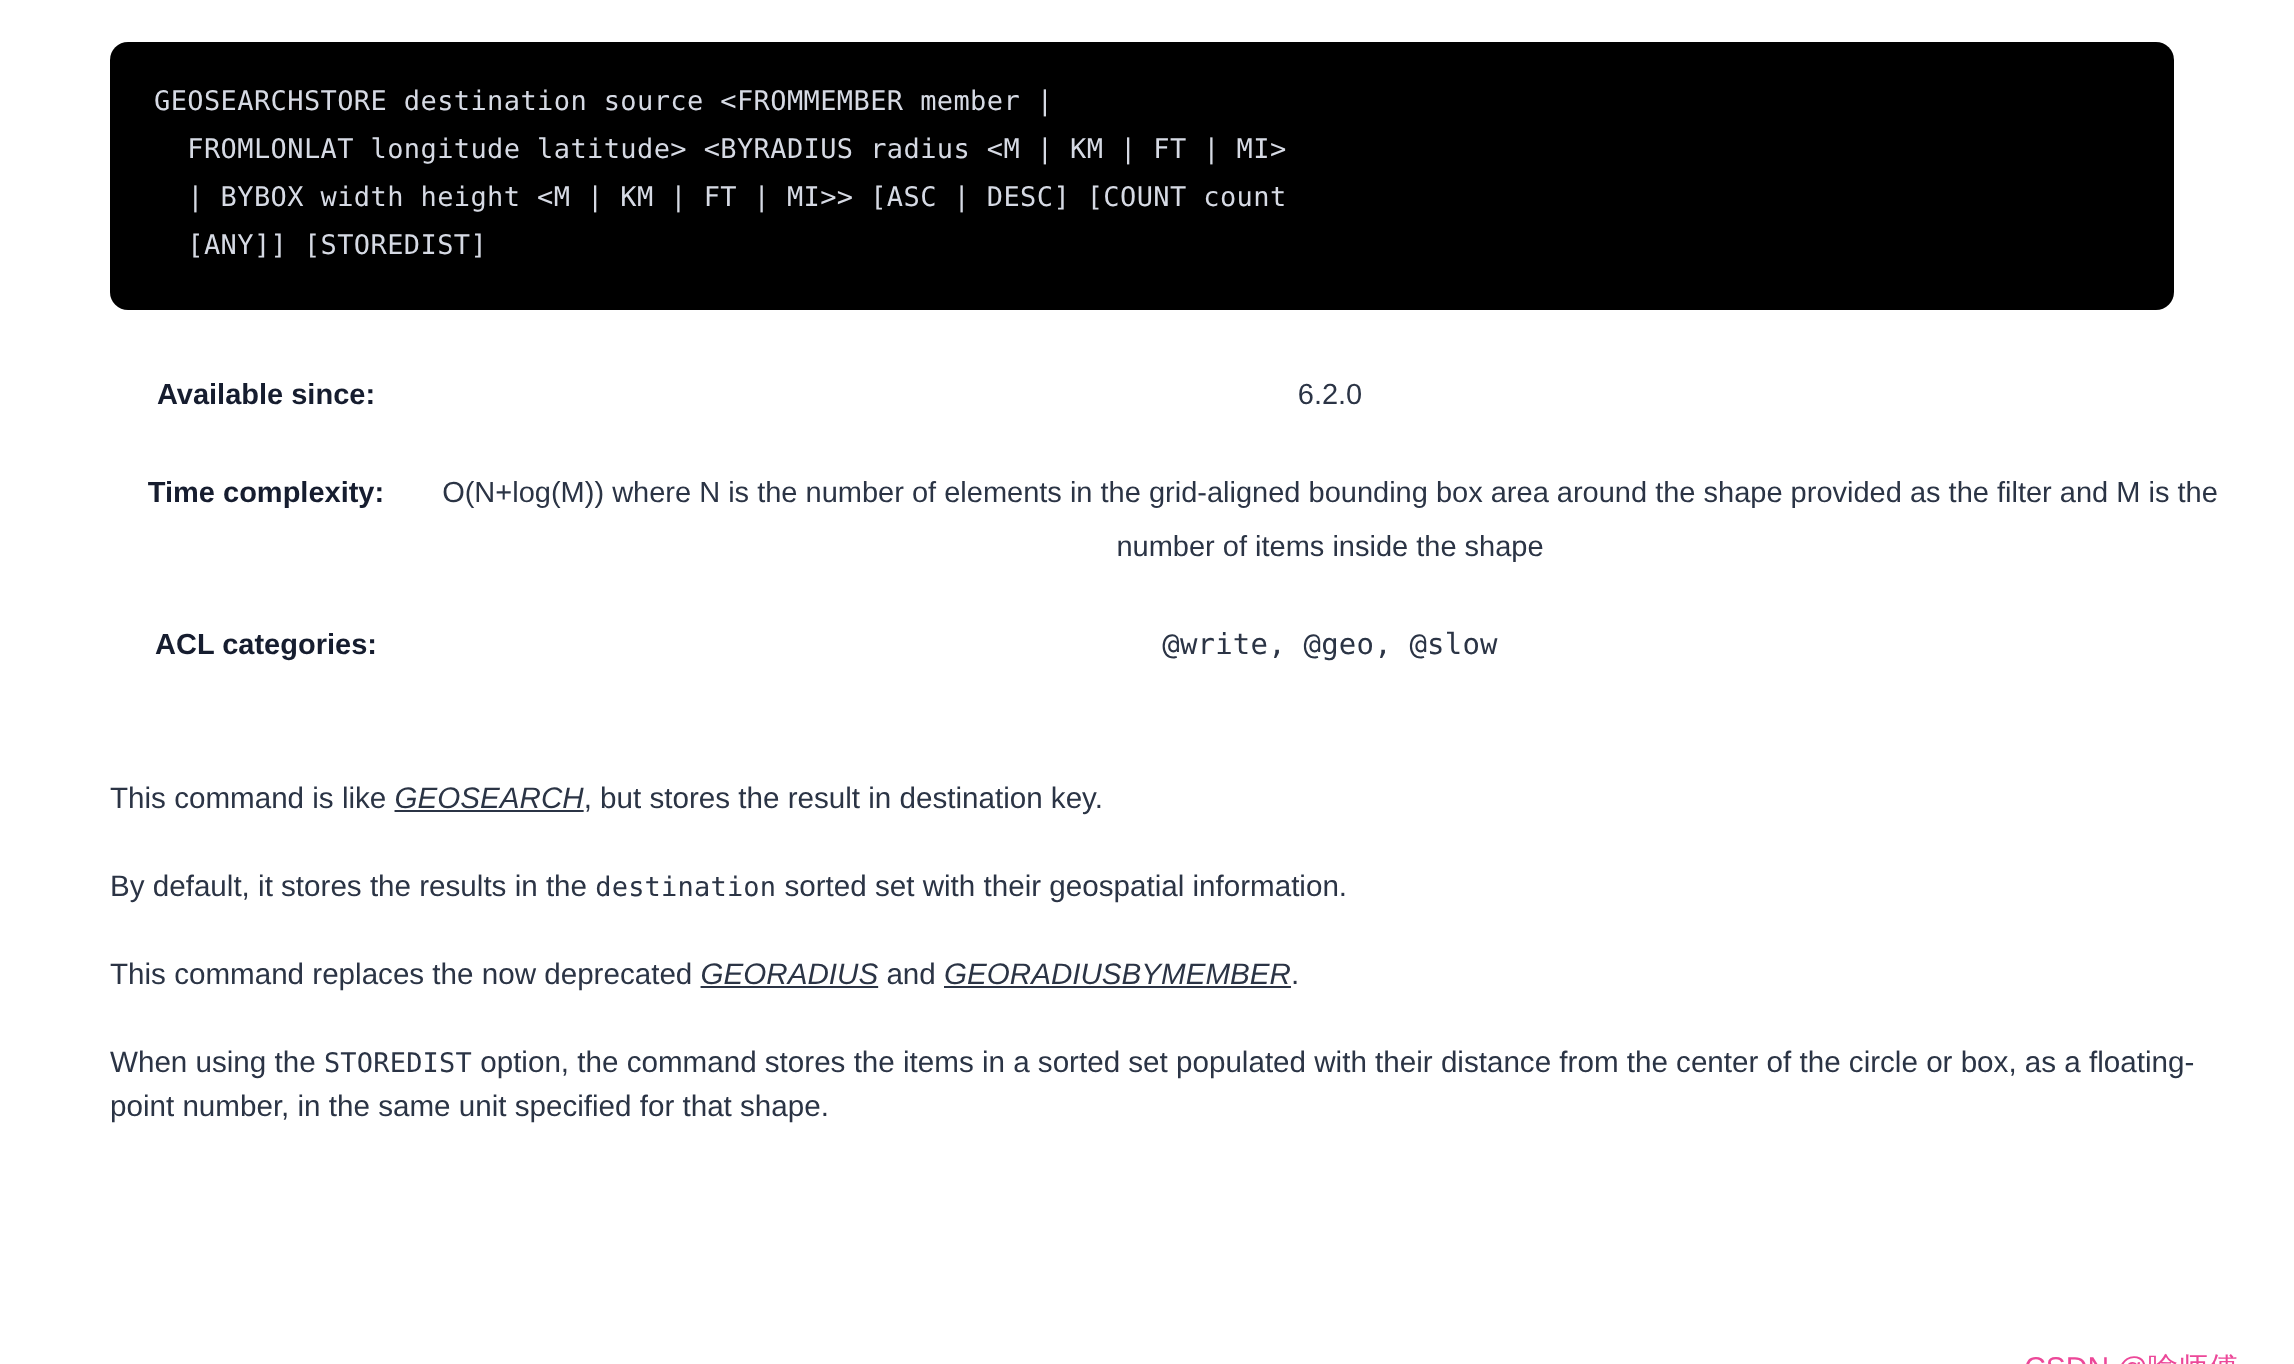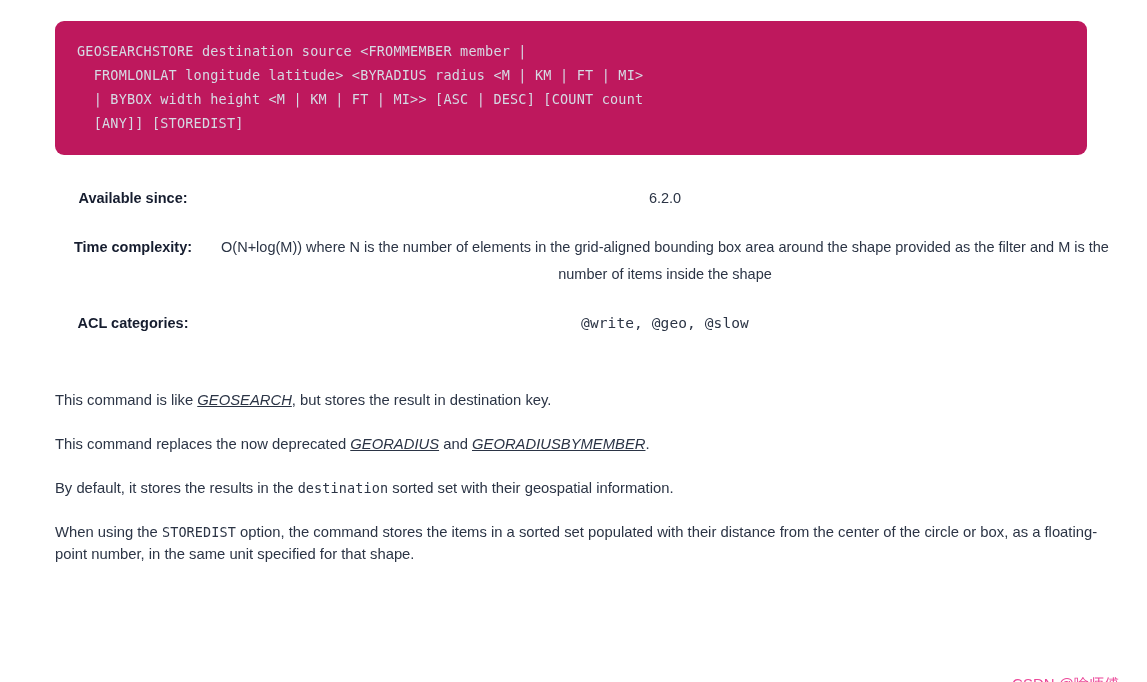--- a/index.html
+++ b/index.html
@@ -33,21 +33,21 @@
   }
   .syntax-heading {
     font-size: 15px;
     font-weight: 700;
     color: #161d2f;
     margin: 0;
     padding-top: 50px;
   }
   .code-block {
     margin-top: 21px;
-    background: #be185d;
+    background: #000000;
     border-radius: 9px;
     padding: 18px 22px 20px 22px;
     width: 1032px;
     box-sizing: border-box;
   }
   .code-block pre {
     margin: 0;
     font-family: "DejaVu Sans Mono", "Liberation Mono", monospace;
     font-size: 13.5px;
     line-height: 24px;
@@ -139,23 +139,23 @@
         <td class="meta-label">ACL categories:</td>
         <td class="meta-value mono">@write, @geo, @slow</td>
       </tr>
     </tbody>
   </table>
 
   <div id="paragraphs">
 
     <p class="body-text"><span>This command is like </span><a class="doc-link" href="#">GEOSEARCH</a><span>, but stores the result in destination key.</span></p>
 
+    <p class="body-text"><span>By default, it stores the results in the </span><code class="mono">destination</code><span> sorted set with their geospatial information.</span></p>
+
     <p class="body-text"><span>This command replaces the now deprecated </span><a class="doc-link" href="#">GEORADIUS</a><span> and </span><a class="doc-link" href="#">GEORADIUSBYMEMBER</a><span>.</span></p>
-
-    <p class="body-text"><span>By default, it stores the results in the </span><code class="mono">destination</code><span> sorted set with their geospatial information.</span></p>
 
     <p class="body-text"><span>When using the </span><code class="mono">STOREDIST</code><span> option, the command stores the items in a sorted set populated with their distance from the center of the circle or box, as a floating-point number, in the same unit specified for that shape.</span></p>
 
   </div>
 
   <div class="watermark">CSDN @喻师傅</div>
 
 </div>
 
 </body></html>

